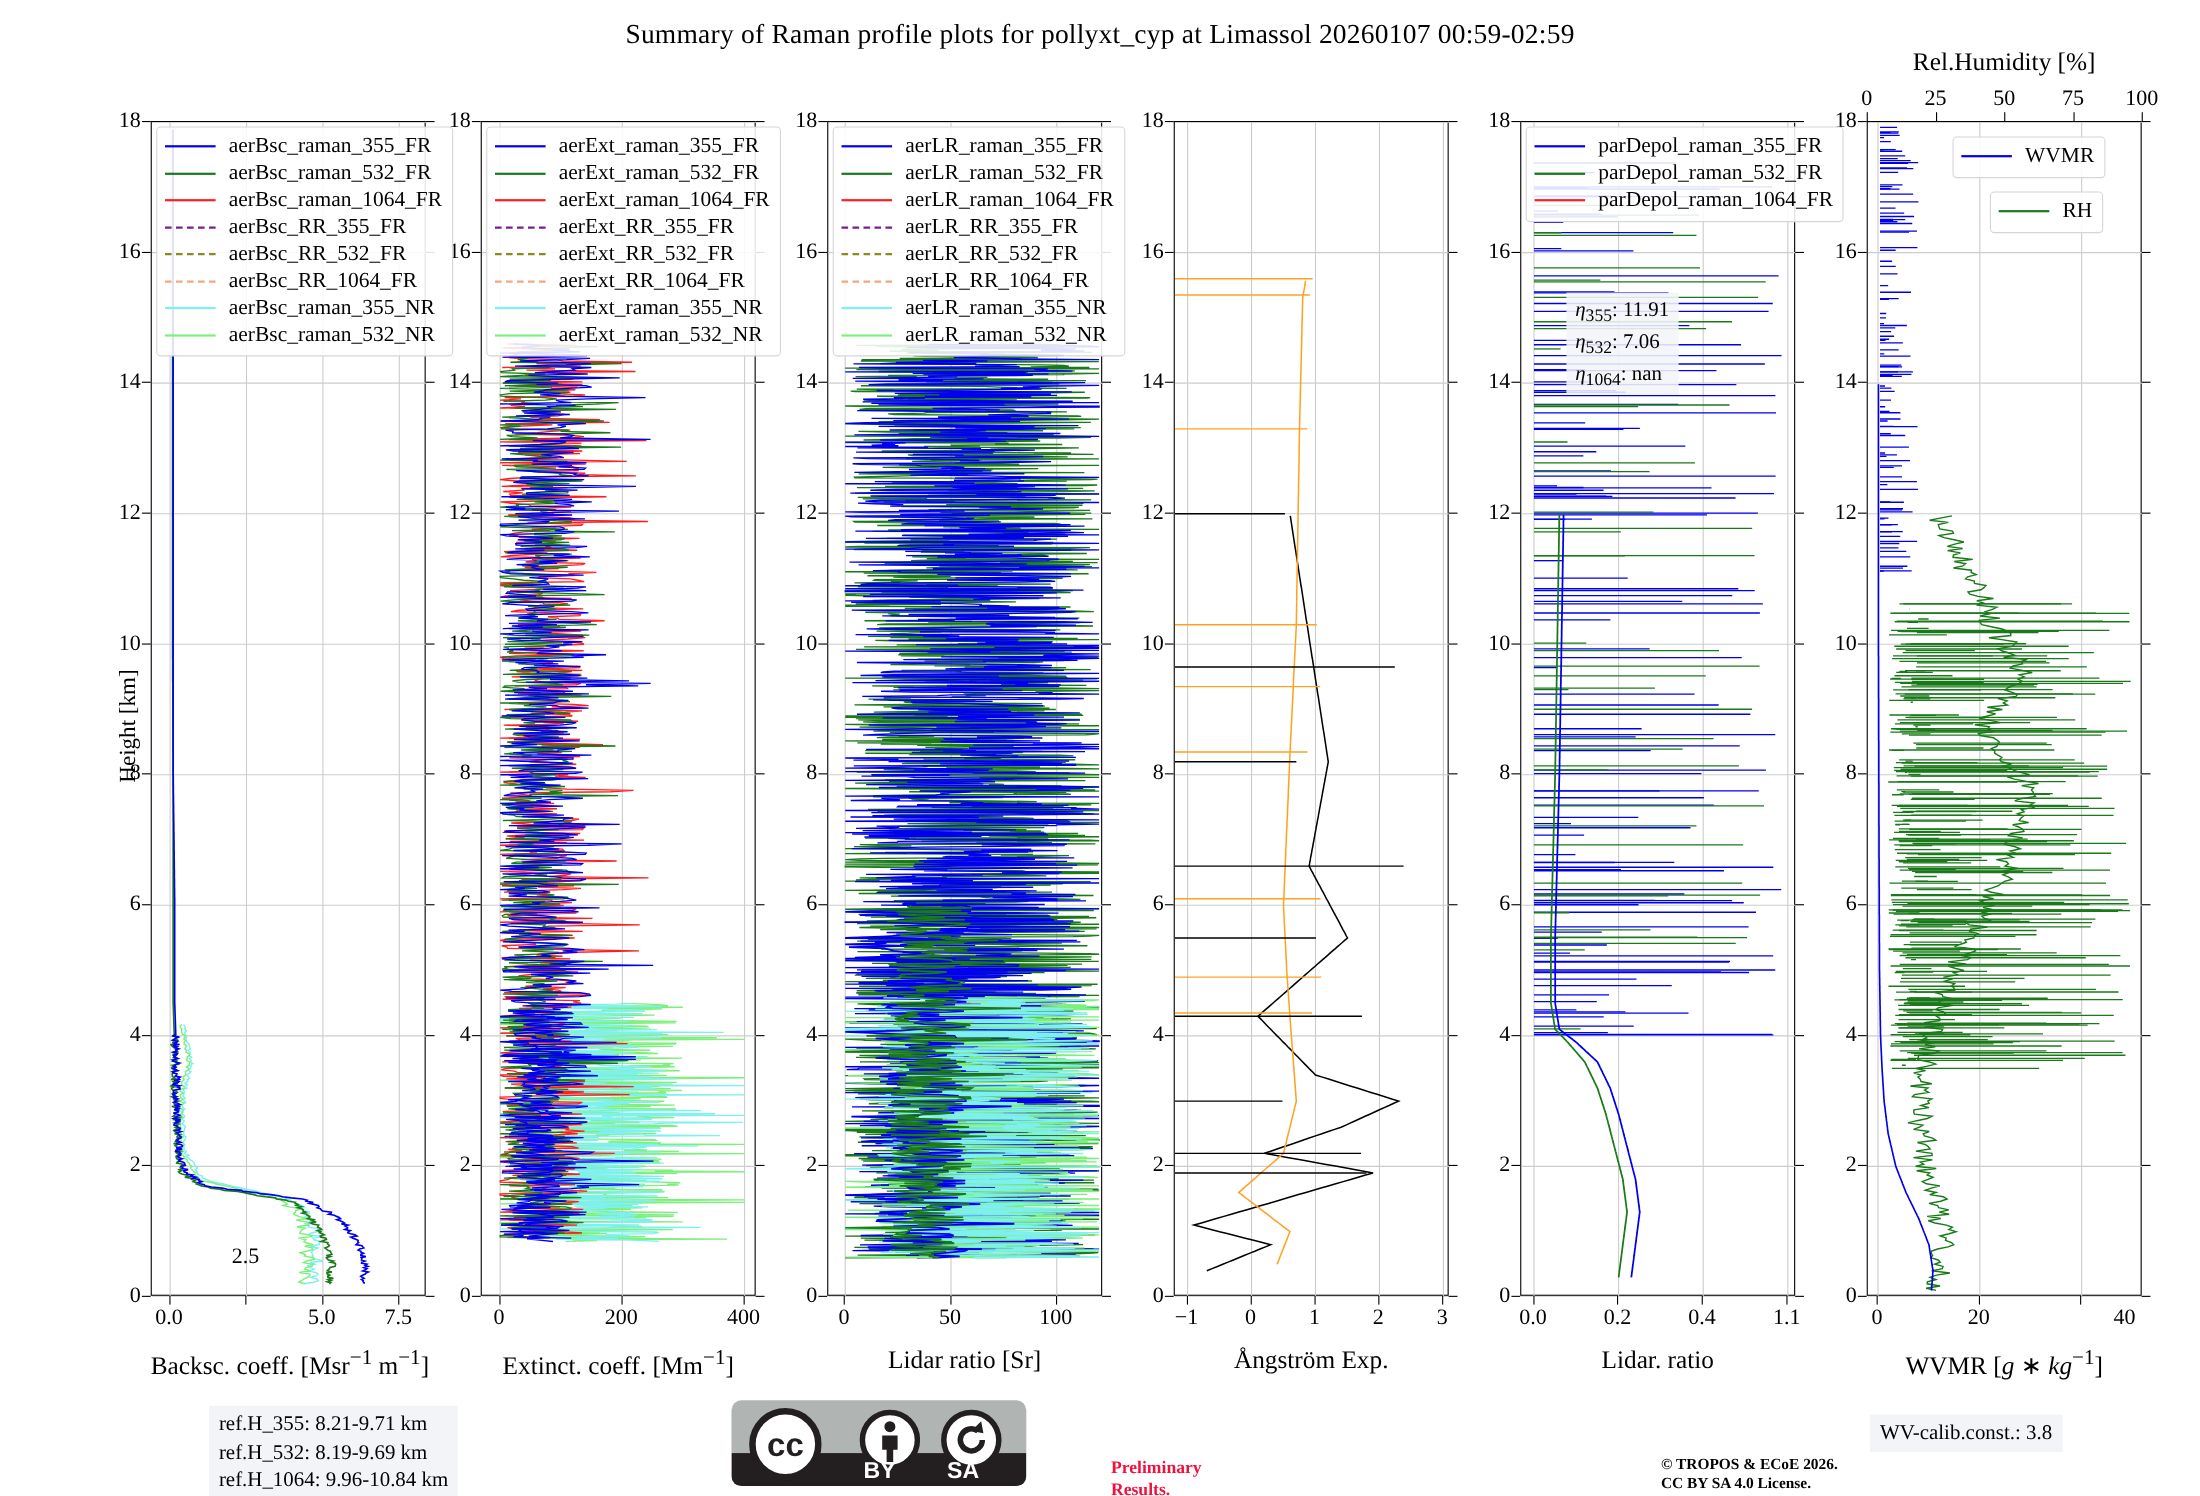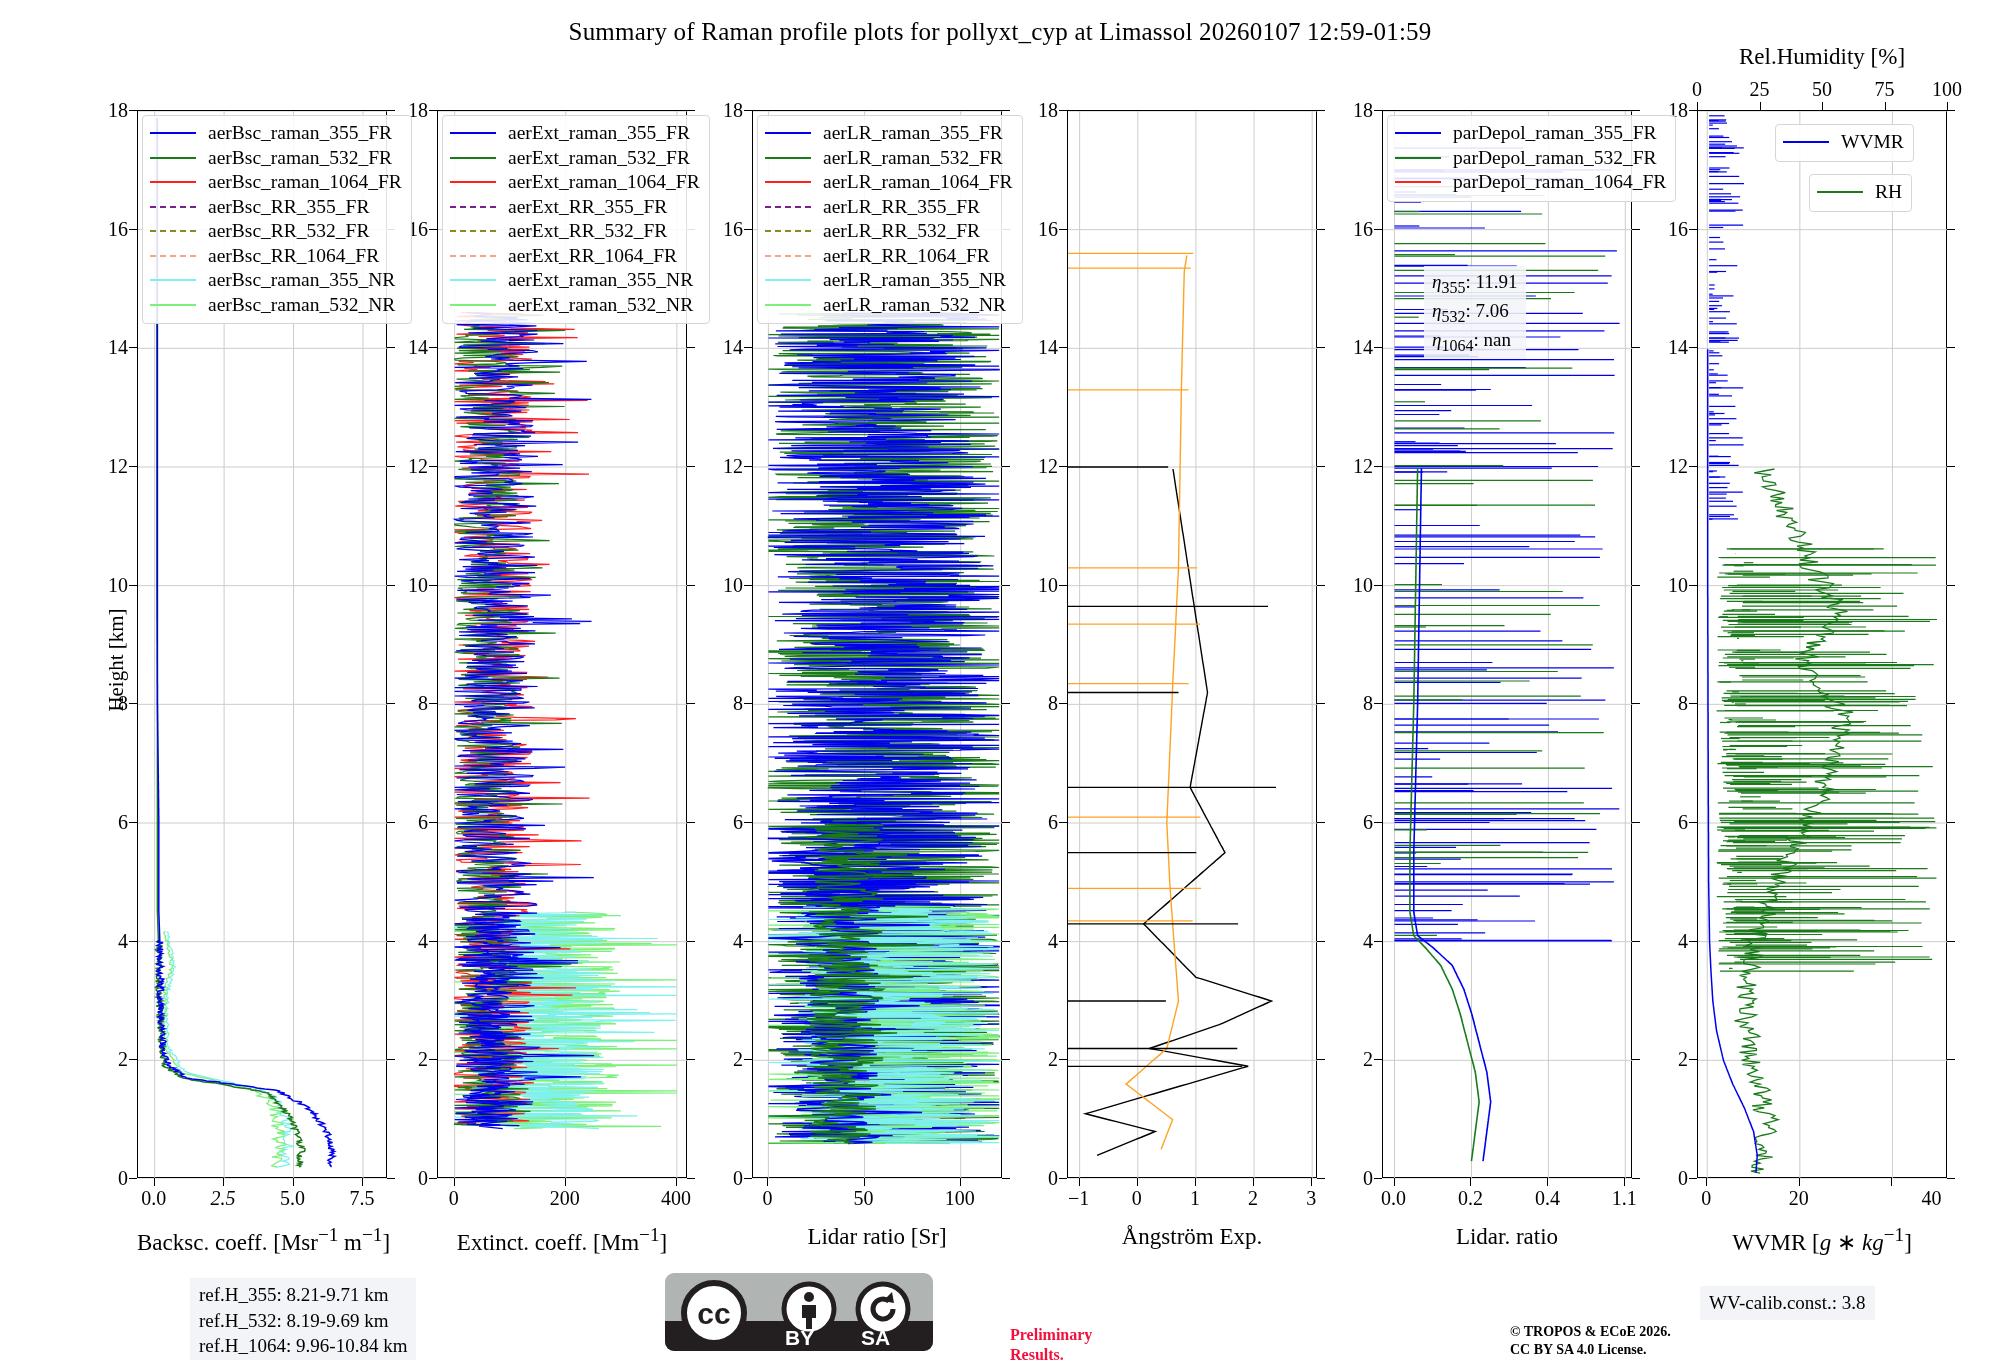--- a/index.html
+++ b/index.html
@@ -34,21 +34,21 @@
   .ccbadge .ccw{position:absolute;left:16px;top:7px;}
   .ccbadge .bylab{position:absolute;left:120px;bottom:1px;color:#fff;font-weight:bold;
                   font-size:21px;font-family:"Liberation Sans",sans-serif;}
   .ccbadge .salab{position:absolute;left:196px;bottom:1px;color:#fff;font-weight:bold;
                   font-size:21px;font-family:"Liberation Sans",sans-serif;}
   svg{display:block;}
 </style>
 </head>
 <body>
 
-<div class="title">Summary of Raman profile plots for pollyxt_cyp at Limassol 20260107 12:59-01:59</div>
+<div class="title">Summary of Raman profile plots for pollyxt_cyp at Limassol 20260107 00:59-02:59</div>
 
 <div id="panels-root">
     <div class="panel" style="left: 137px; width: 250px;">
       <div class="plotbox" style="width: 250px; height: 1068px;">
         <svg width="250" height="1068" style="position: absolute; left: 0px; top: 0px;">
           <line x1="0" x2="250" y1="1068" y2="1068" stroke="#cccccc" stroke-width="1"></line>
           <line x1="0" x2="250" y1="949.3333333333334" y2="949.3333333333334" stroke="#cccccc" stroke-width="1"></line>
           <line x1="0" x2="250" y1="830.6666666666667" y2="830.6666666666667" stroke="#cccccc" stroke-width="1"></line>
           <line x1="0" x2="250" y1="712" y2="712" stroke="#cccccc" stroke-width="1"></line>
           <line x1="0" x2="250" y1="593.3333333333334" y2="593.3333333333334" stroke="#cccccc" stroke-width="1"></line>
@@ -92,21 +92,21 @@
       <div style="position: absolute; left: -8px; width: 8px; height: 0px; border-top: 1.6px solid rgb(0, 0, 0); top: 237.333px;"></div>
       <div style="position: absolute; left: 250px; width: 8px; height: 0px; border-top: 1.6px solid rgb(0, 0, 0); top: 237.333px;"></div>
       <div class="ytick" style="top: 118.667px;">16</div>
       <div style="position: absolute; left: -8px; width: 8px; height: 0px; border-top: 1.6px solid rgb(0, 0, 0); top: 118.667px;"></div>
       <div style="position: absolute; left: 250px; width: 8px; height: 0px; border-top: 1.6px solid rgb(0, 0, 0); top: 118.667px;"></div>
       <div class="ytick" style="top: 0px;">18</div>
       <div style="position: absolute; left: -8px; width: 8px; height: 0px; border-top: 1.6px solid rgb(0, 0, 0); top: 0px;"></div>
       <div style="position: absolute; left: 250px; width: 8px; height: 0px; border-top: 1.6px solid rgb(0, 0, 0); top: 0px;"></div>
       <div class="xtick" style="left: 16.6667px; top: 1068px;">0.0</div>
       <div style="position: absolute; top: 1068px; height: 8px; width: 0px; border-left: 1.6px solid rgb(0, 0, 0); left: 16.6667px;"></div>
-      <div class="xtick" style="left: 86.1111px; top: 1068px; font-style: italic;">2.5</div>
+      <div class="xtick" style="left: 86.1111px; top: 1012px;">2.5</div>
       <div style="position: absolute; top: 1068px; height: 8px; width: 0px; border-left: 1.6px solid rgb(0, 0, 0); left: 86.1111px;"></div>
       <div class="xtick" style="left: 155.556px; top: 1068px;">5.0</div>
       <div style="position: absolute; top: 1068px; height: 8px; width: 0px; border-left: 1.6px solid rgb(0, 0, 0); left: 155.556px;"></div>
       <div class="xtick" style="left: 225px; top: 1068px;">7.5</div>
       <div style="position: absolute; top: 1068px; height: 8px; width: 0px; border-left: 1.6px solid rgb(0, 0, 0); left: 225px;"></div>
       <div class="xlab" style="top: 1114px;">Backsc. coeff. [Msr<sup>−1</sup> m<sup>−1</sup>]</div>
       <div class="ylab">Height [km]</div>
       <div class="legend" style="left: 5px; top: 5px;">
         <div class="row">
           <div class="swatch" style="border-top-color: rgb(0, 0, 238); border-top-style: solid;"></div>

